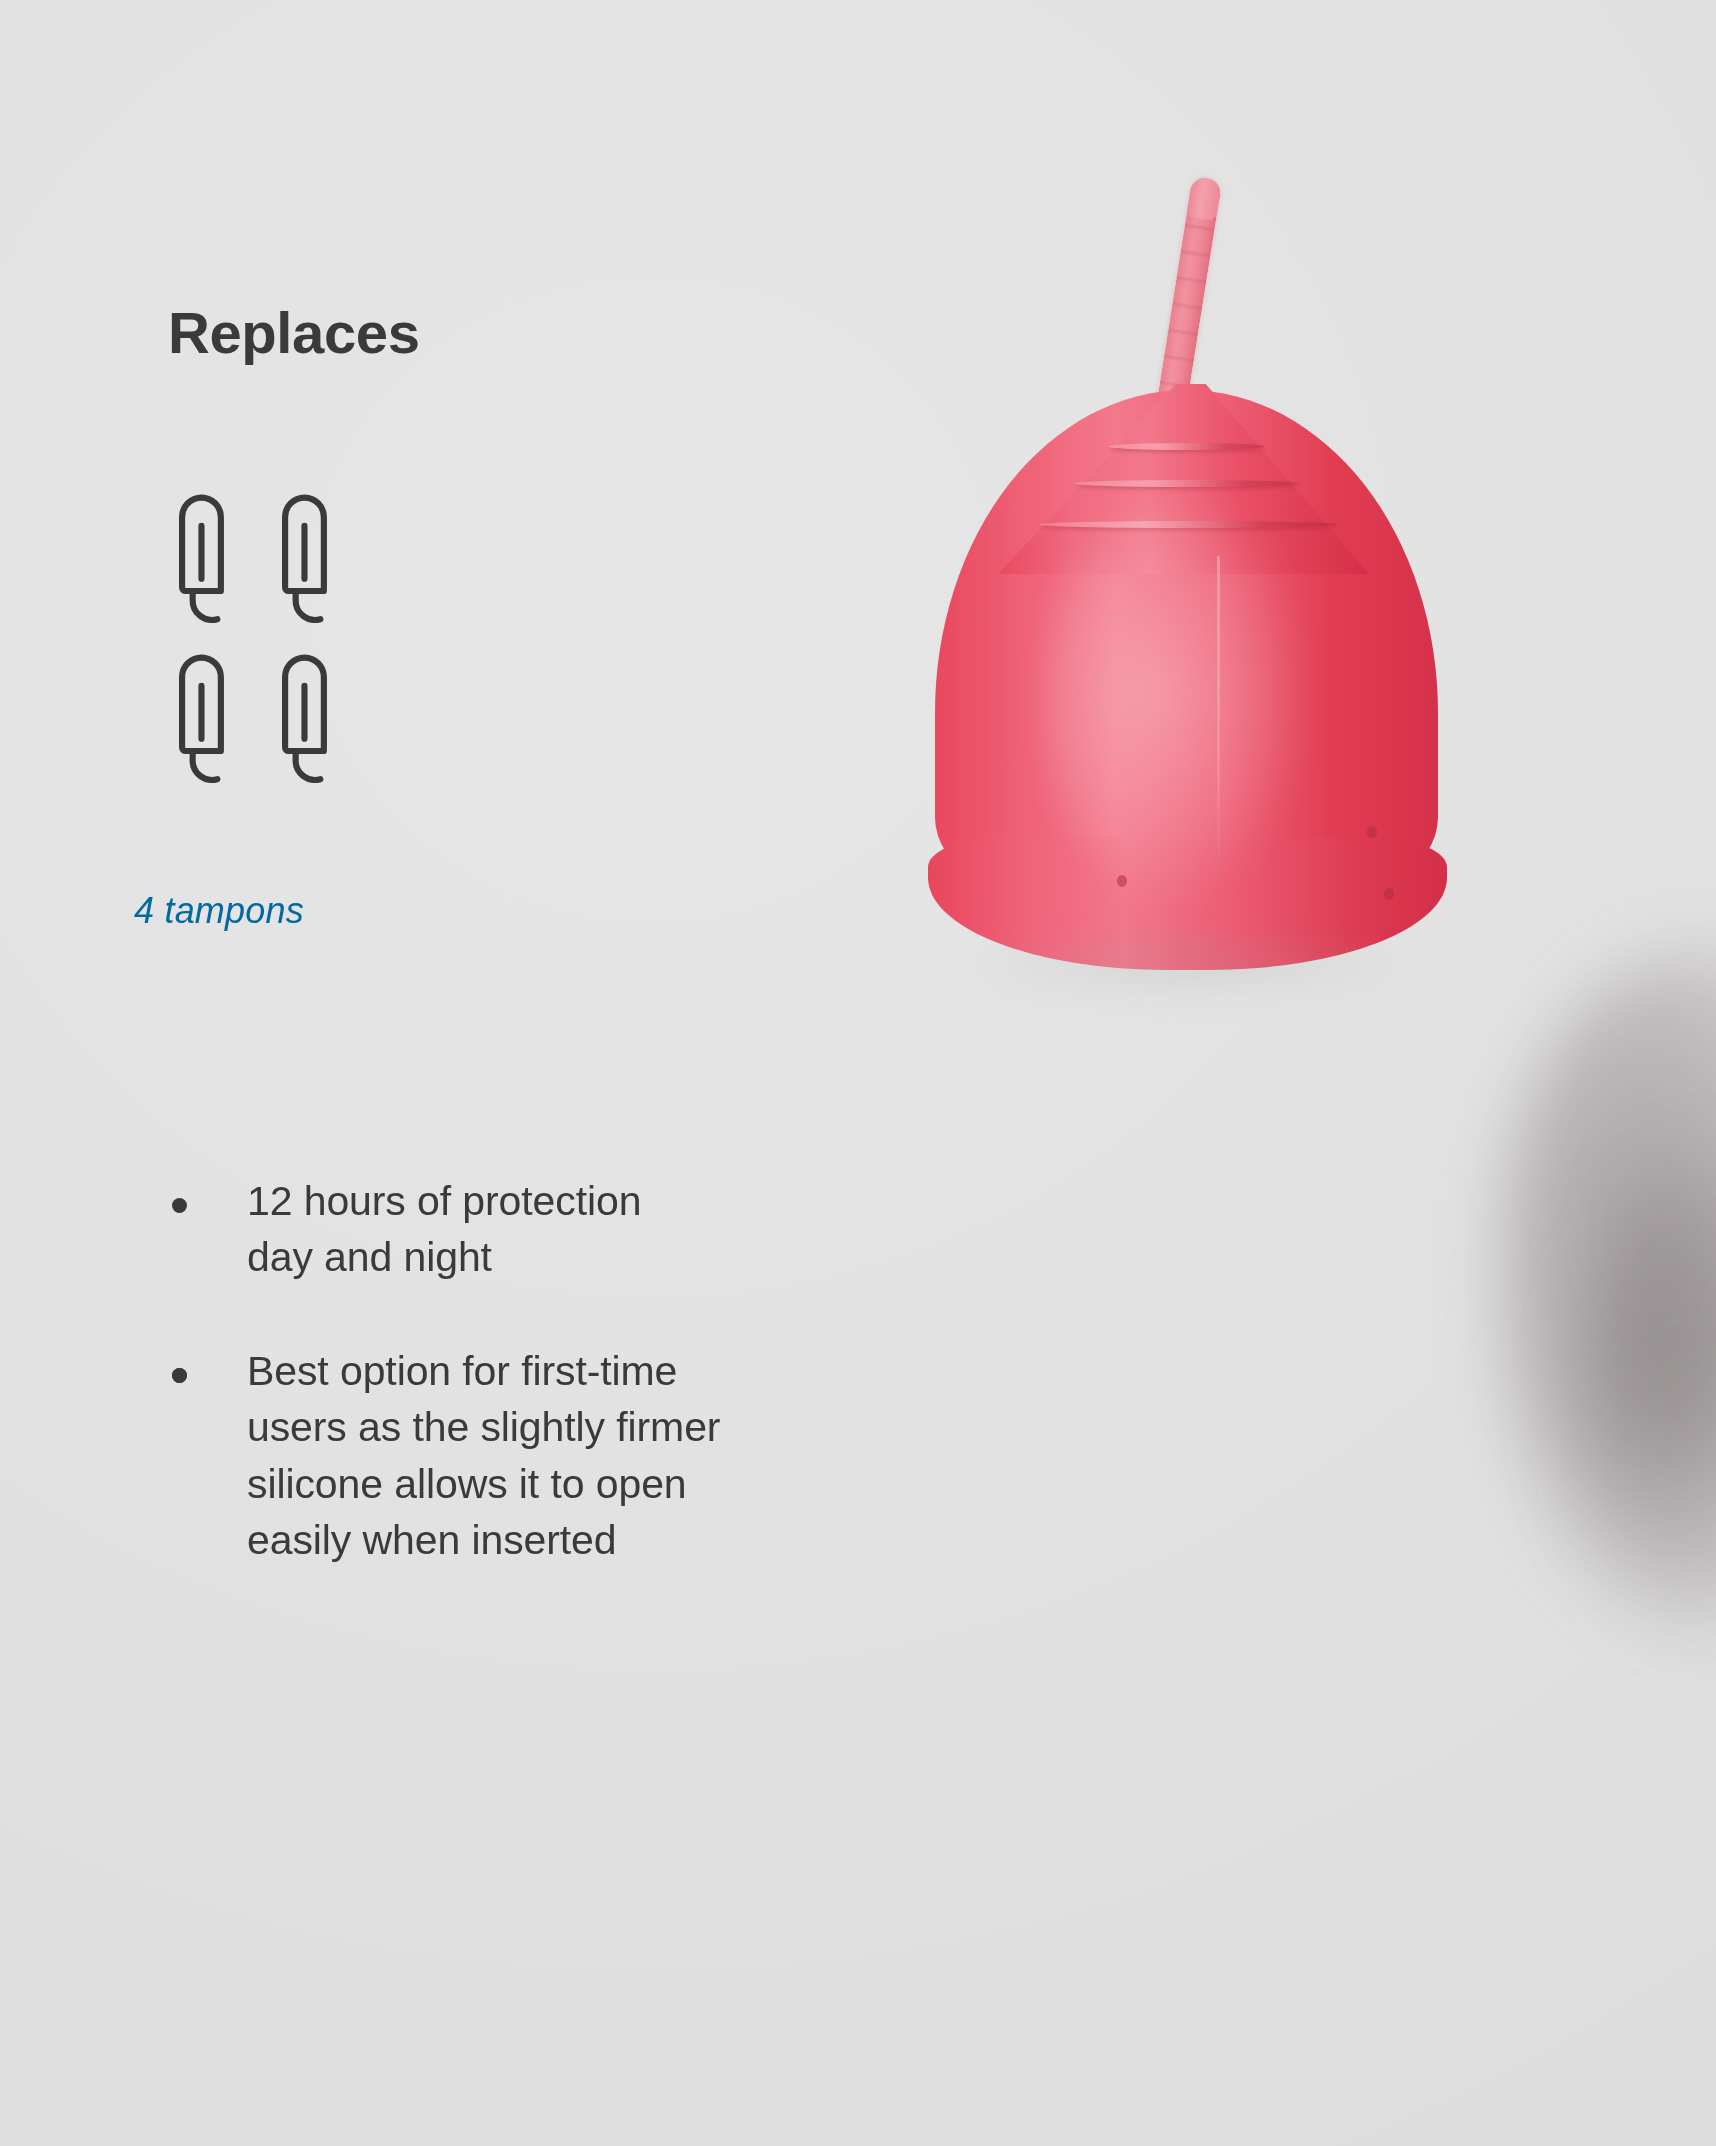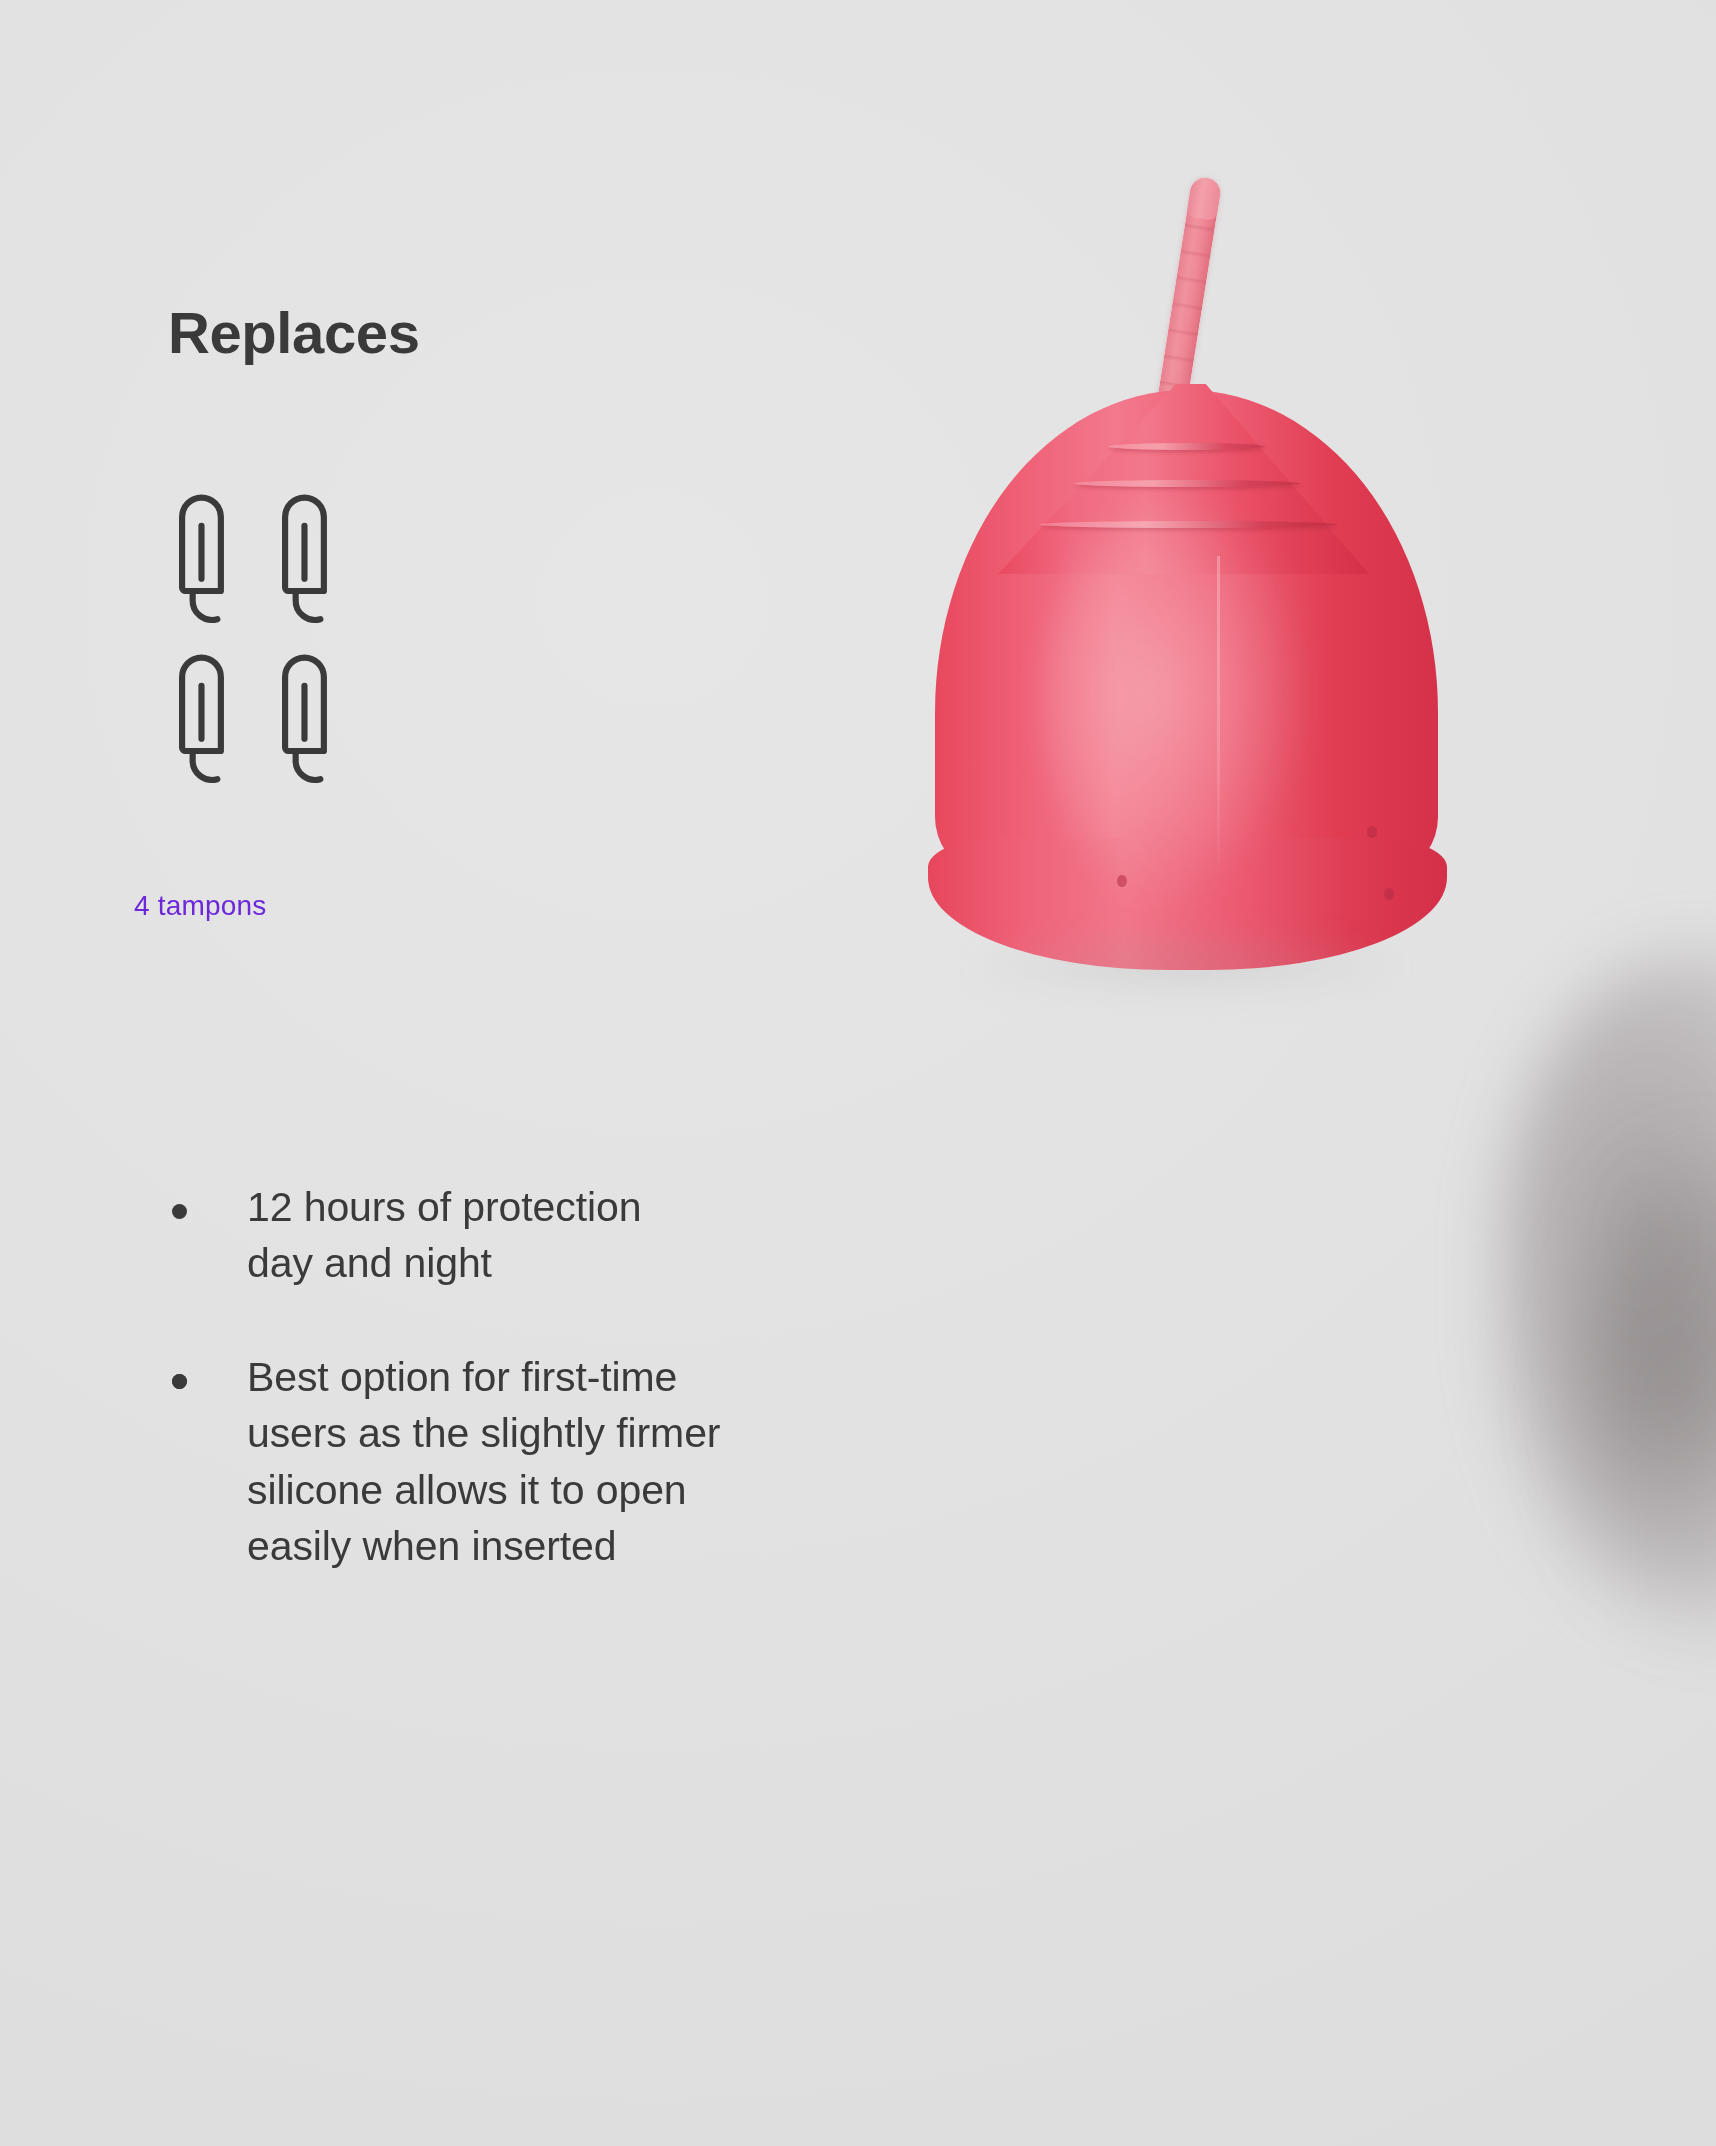--- a/index.html
+++ b/index.html
@@ -78,39 +78,39 @@
     gap: 39px;
   }
   .tampon-row + .tampon-row { margin-top: 19.4px; }
 
   .tampon-icon { display: block; }
 
   .tampon-caption {
     position: absolute;
     left: 134px;
     top: 890px;
-    font-size: 28px;
+    font-size: 36px;
     font-weight: 400;
-    color: #6d28d9;
+    color: #0369a1;
     letter-spacing: 0.2px;
+    font-style: italic;
   }
 
   
   .bullets {
     position: absolute;
     left: 168px;
     top: 1173px;
     width: 900px;
     list-style: none;
   }
   .bullet-item {
     position: relative;
     padding-left: 79px;
     margin-bottom: 58px;
-    margin-top: 6px;
   }
   .bullet-item:last-child { margin-bottom: 0; }
 
   .bullet-dot {
     position: absolute;
     left: 3.5px;
     top: 25px;
     width: 15px;
     height: 15px;
     border-radius: 50%;

